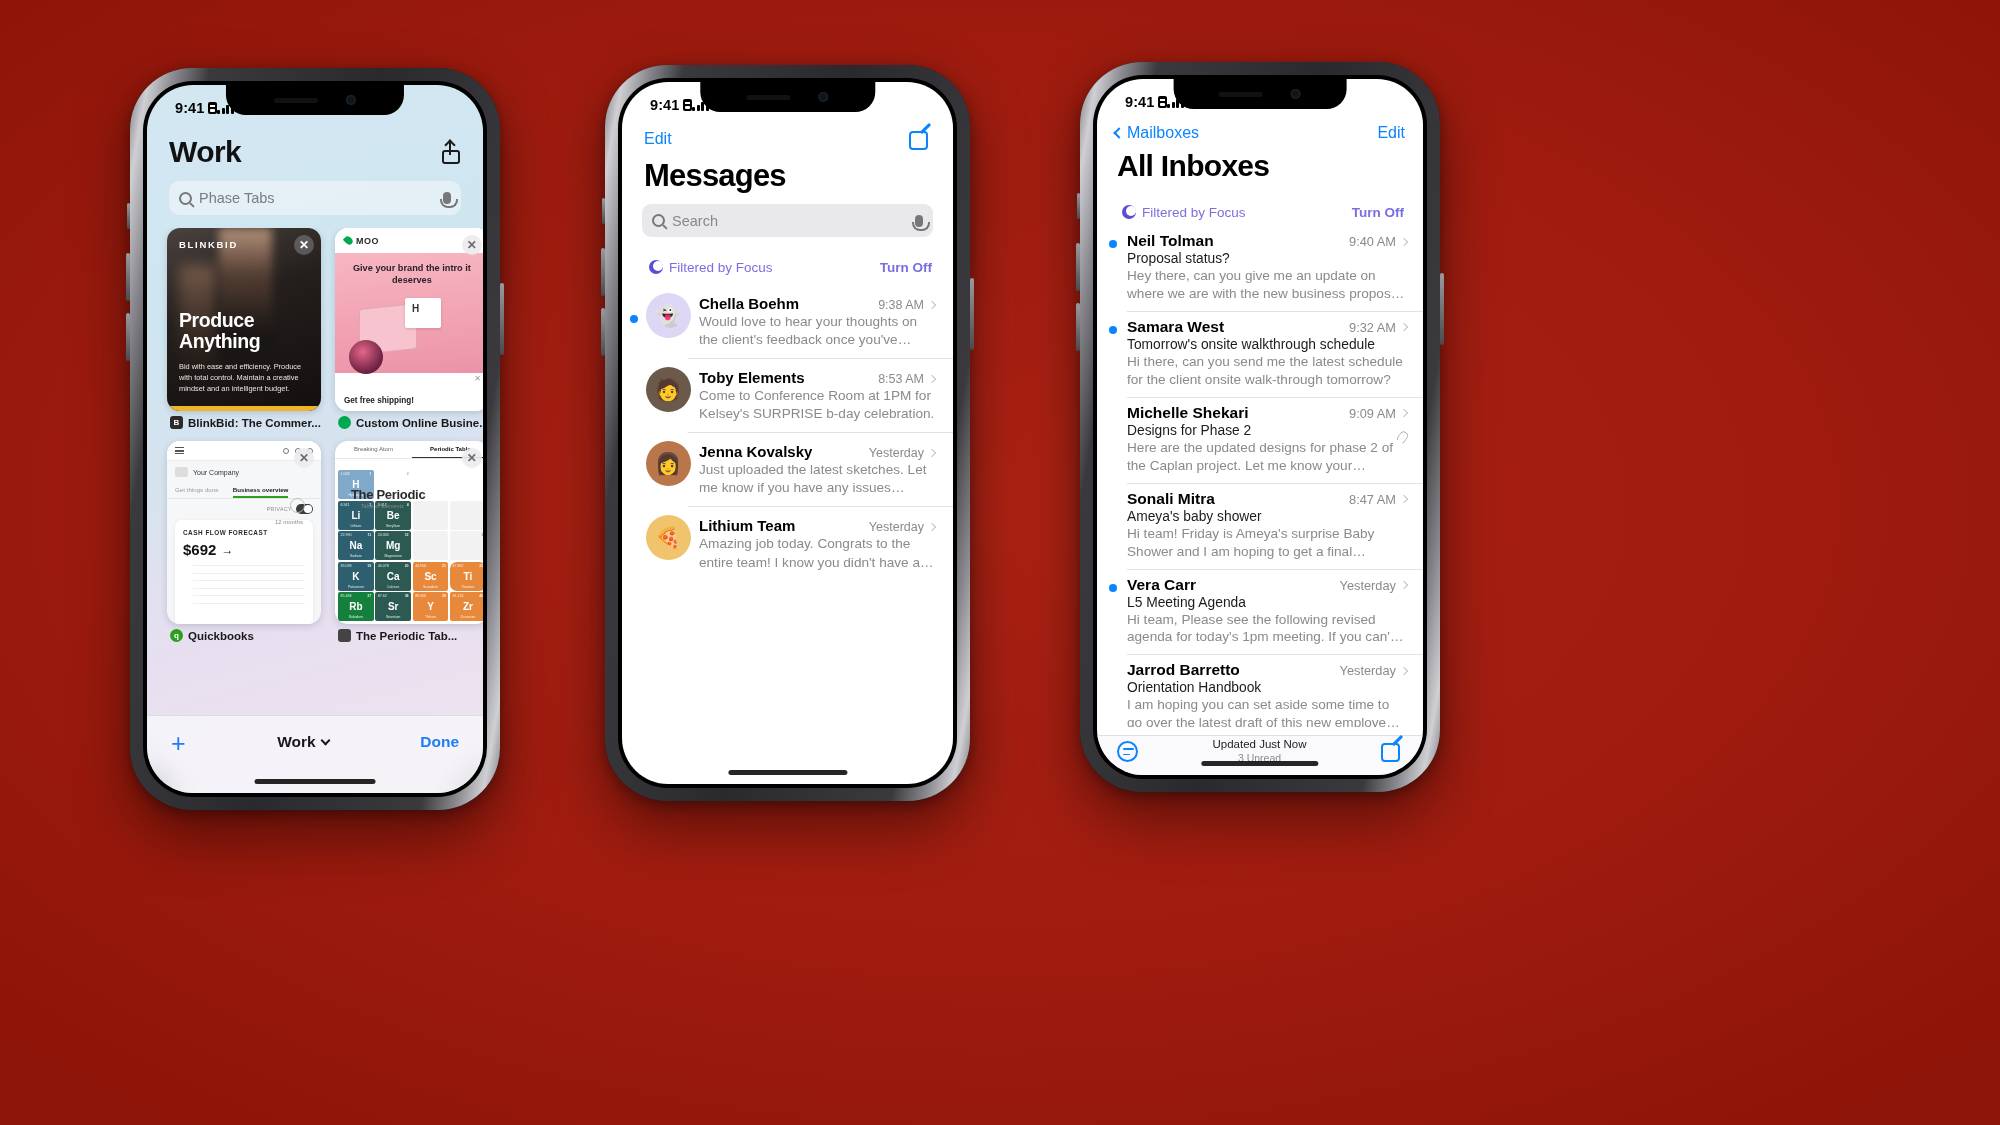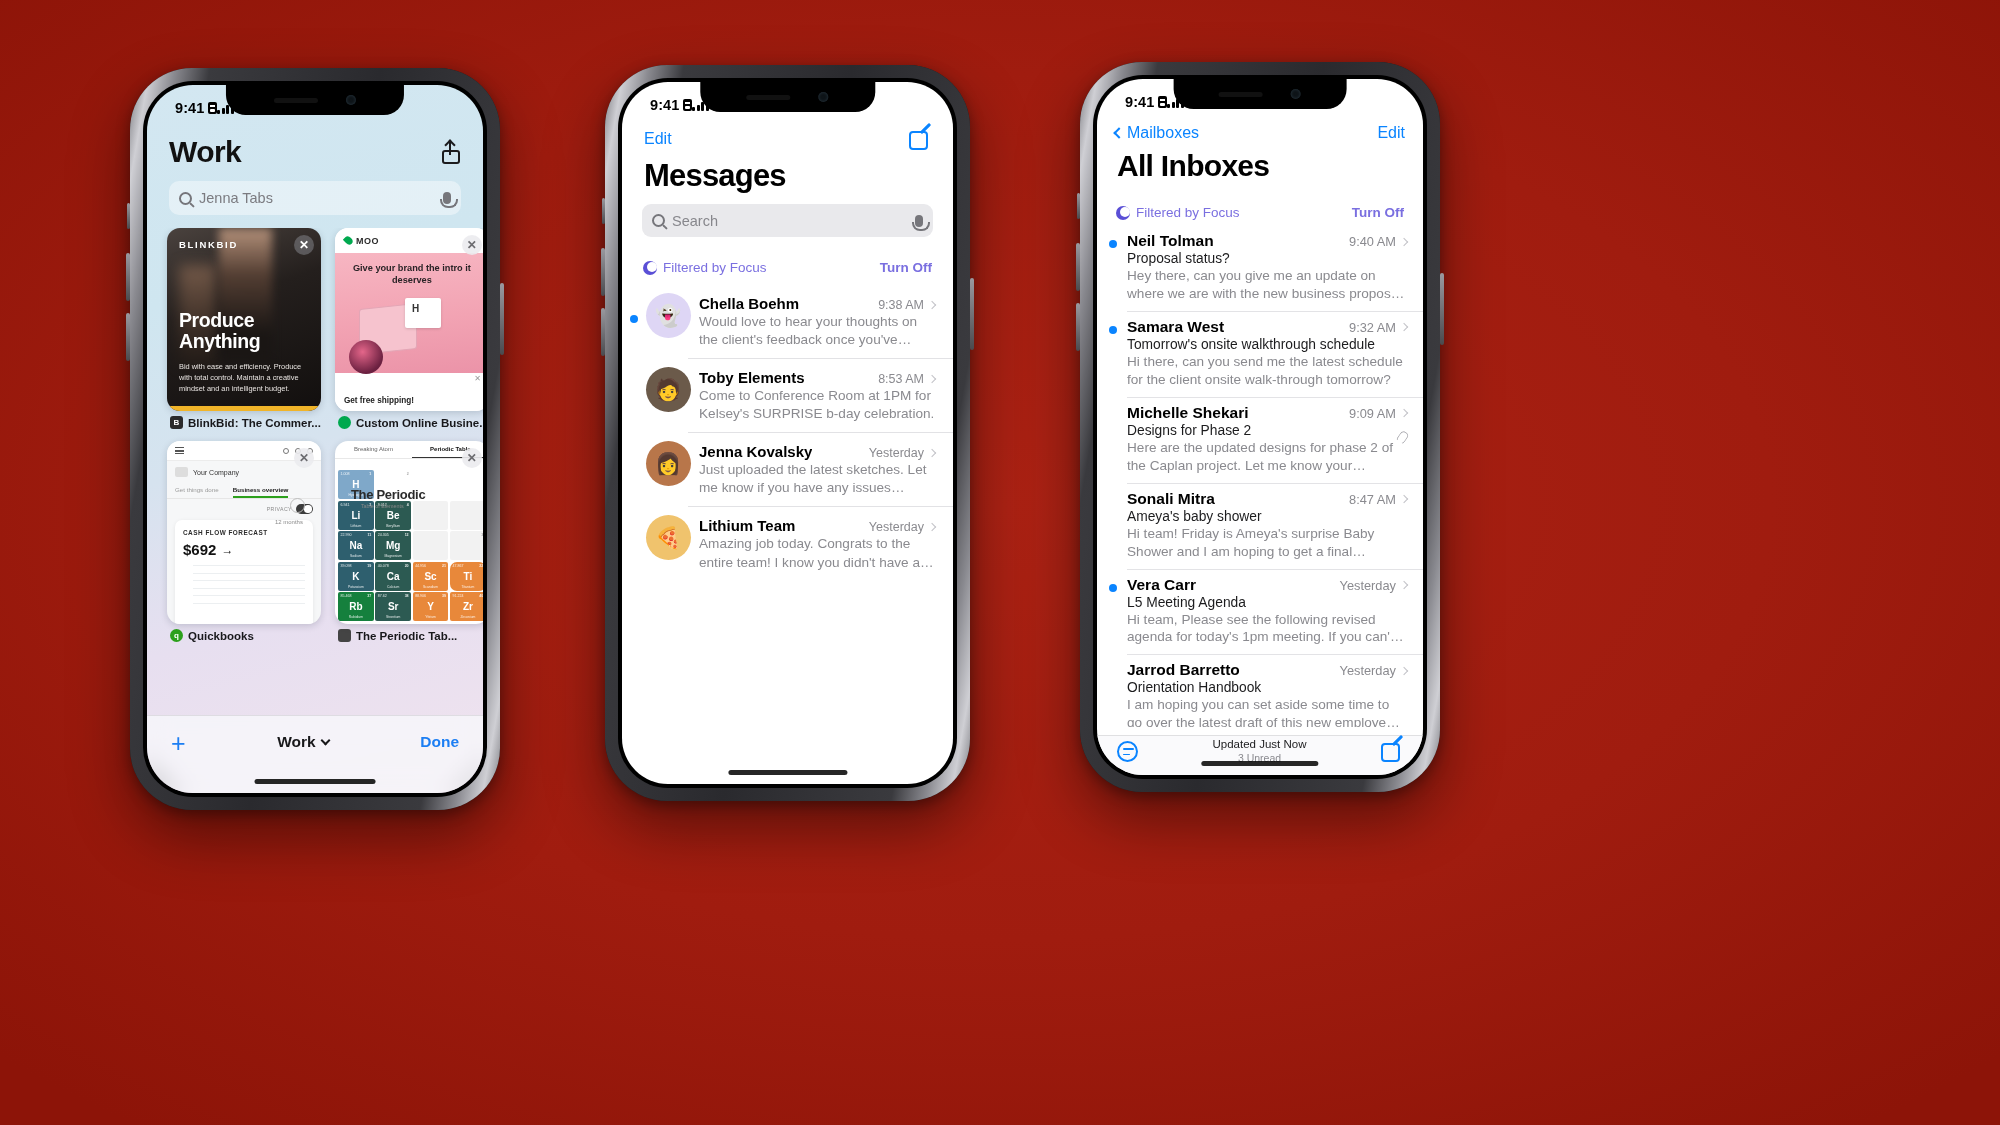--- a/index.html
+++ b/index.html
@@ -223,21 +223,21 @@
   .srch{
     position:absolute; top:122px; left:20px; right:20px; height:33px;
     background:#e9e9ec; border-radius:9px; display:flex; align-items:center; gap:7px; padding:0 10px;
     color:#87878c; font-size:14.5px; z-index:20;
   }
   .srch .grow{ flex:1;}
   .focusbar{
     position:absolute; top:168px; left:0; right:0; height:34px;
     display:flex; align-items:center; justify-content:space-between; padding:0 21px; z-index:20;
   }
-  .focus-left{ display:flex; align-items:flex-end; gap:6px; color:#7a6fe0; font-size:13.5px; font-weight:500;}
+  .focus-left{ display:flex; align-items:flex-start; gap:6px; color:#7a6fe0; font-size:13.5px; font-weight:500;margin-left:6px;}
   .moon{ width:14px;height:14px;border-radius:50%;background:#5a4fd6;position:relative; flex:none;}
   .moon::after{content:"";position:absolute;left:4px;top:1.5px;width:10px;height:10px;border-radius:50%;background:#fff;}
   .turnoff{ color:#7a6fe0; font-size:13.5px; font-weight:600; cursor:pointer;}
   .msglist{ position:absolute; top:202px; left:0; right:0; bottom:0; z-index:15;}
   .msgrow{ display:flex; align-items:flex-start; padding:9px 18px 9px 8px; gap:8px; position:relative; cursor:pointer;}
   .msgrow + .msgrow::before{ content:""; position:absolute; left:66px; right:0; top:0; height:.6px; background:#e2e2e5;}
   .unread-dot{ width:8px;height:8px;border-radius:50%; background:#0a84ff; margin-top:22px; flex:none;}
   .unread-dot.hidden{ background:transparent;}
   .ava{ width:45px;height:45px;border-radius:50%; flex:none; position:relative; overflow:hidden; display:flex;align-items:center;justify-content:center; font-size:21px;}
   .msgbody{ flex:1; min-width:0; padding-top:2px;}
@@ -320,21 +320,21 @@
           <div class="sf-titlerow">
             <div class="sf-title">Work</div>
             <div class="share-ic">
                 <span class="bx"></span>
                 <span class="ar"></span>
                 <span class="ah"></span>
               </div>
           </div>
           <div class="sf-search">
             <span class="mag"></span>
-            <span class="grow">Jenna Tabs</span>
+            <span class="grow">Phase Tabs</span>
             <span class="mic"></span>
           </div>
         </div>
 
         <div class="tabgrid">
 
           <div class="tabcell">
             <div class="thumb t-blink">
               <div class="bbfig2"></div>
                 <div class="bbfig"></div>

